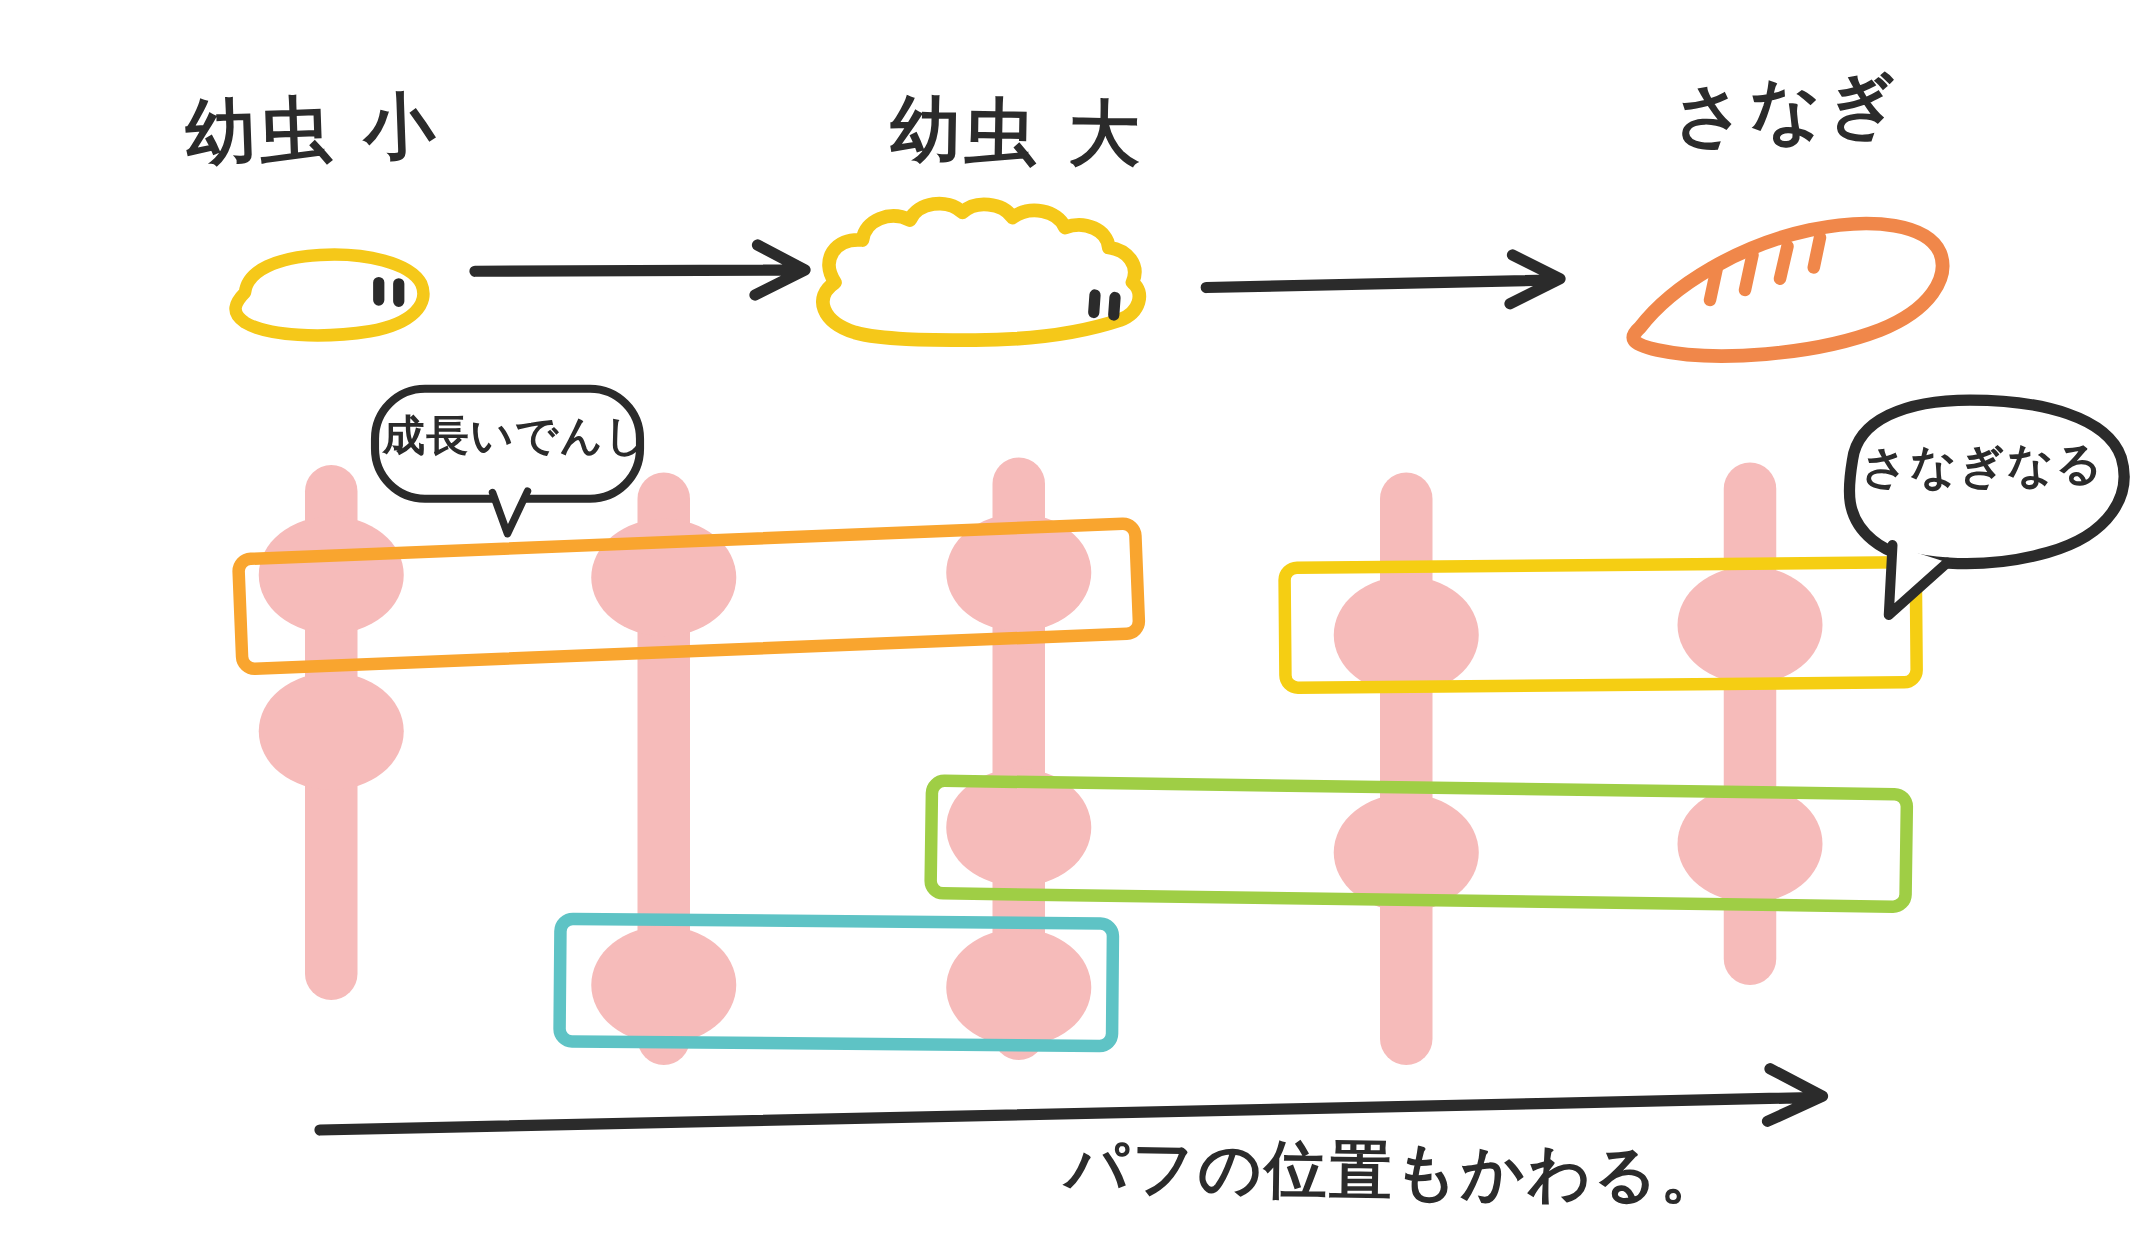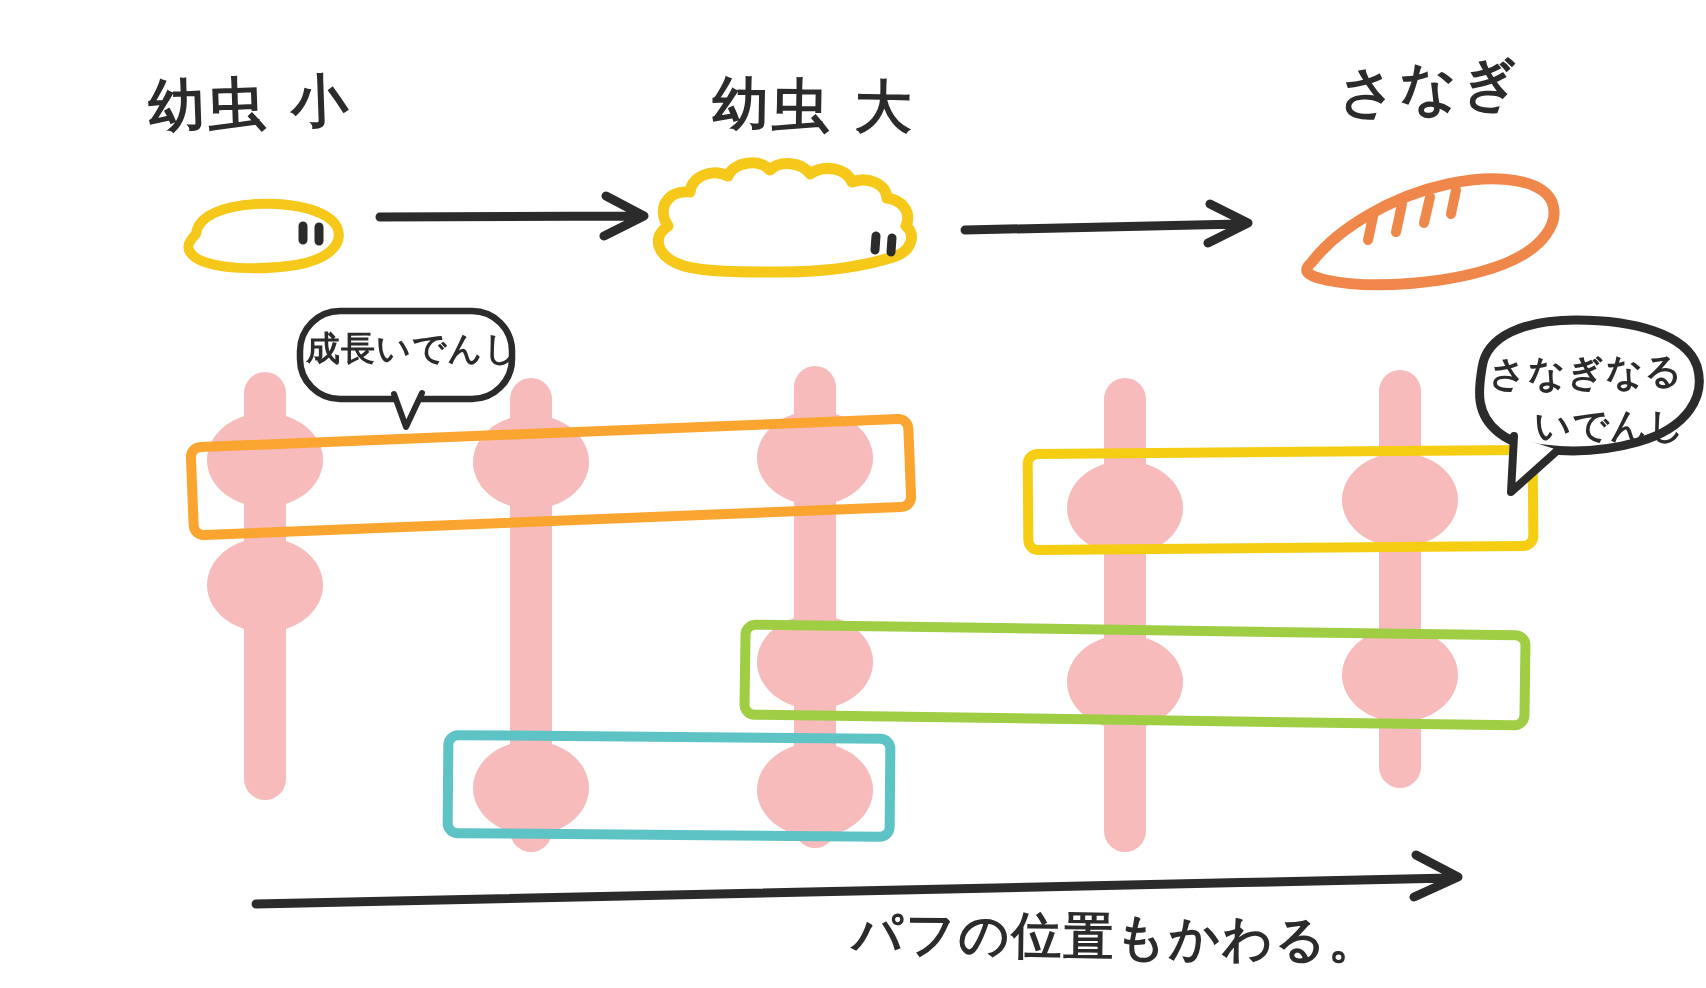--- a/index.html
+++ b/index.html
@@ -91,17 +91,16 @@
       <path d="M 256 904 C 560 895, 1020 888, 1450 878 M 1416 855 L 1458 877 L 1414 897" fill="none" stroke-width="9" stroke-linecap="round" stroke-linejoin="round" stroke="#2B2B2B"></path>
     </g>
   </svg>
 
   <div class="ink stage-label" style="left:148px;top:66px;transform:rotate(-2deg);">幼虫 小</div>
   <div class="ink stage-label" style="left:712px;top:68px;transform:rotate(1deg);">幼虫 大</div>
   <div class="ink stage-label" style="left:1338px;top:50px;transform:rotate(-4deg);">さなぎ</div>
 
   <div class="ink bubble-text" style="left:306px;top:326px;width:200px;text-align:left;">成長いでんし</div>
   <div class="ink bubble-text" style="left:1486px;top:348px;width:200px;text-align:center;font-size:37px;transform:rotate(-1deg);">さなぎなる</div>
-  <div class="ink bubble-text" style="left:1530px;top:402px;width:160px;text-align:center;font-size:36px;">いでんし</div>
 
   <div class="ink caption-text" style="left:852px;top:904px;transform:rotate(0.8deg);">パフの位置もかわる。</div>
 
 </div>
 
 </body></html>

